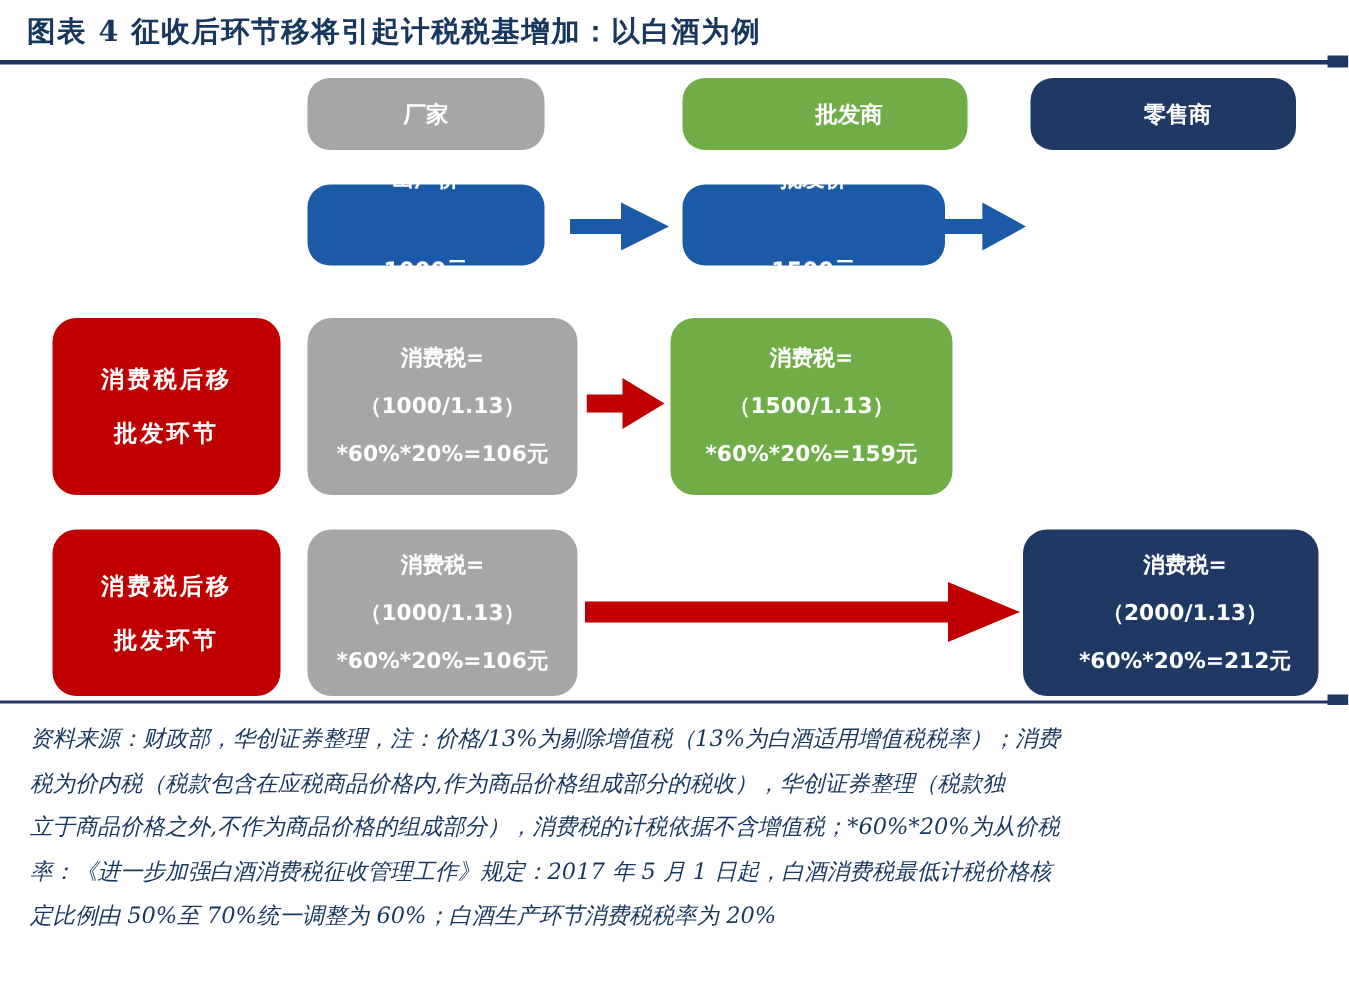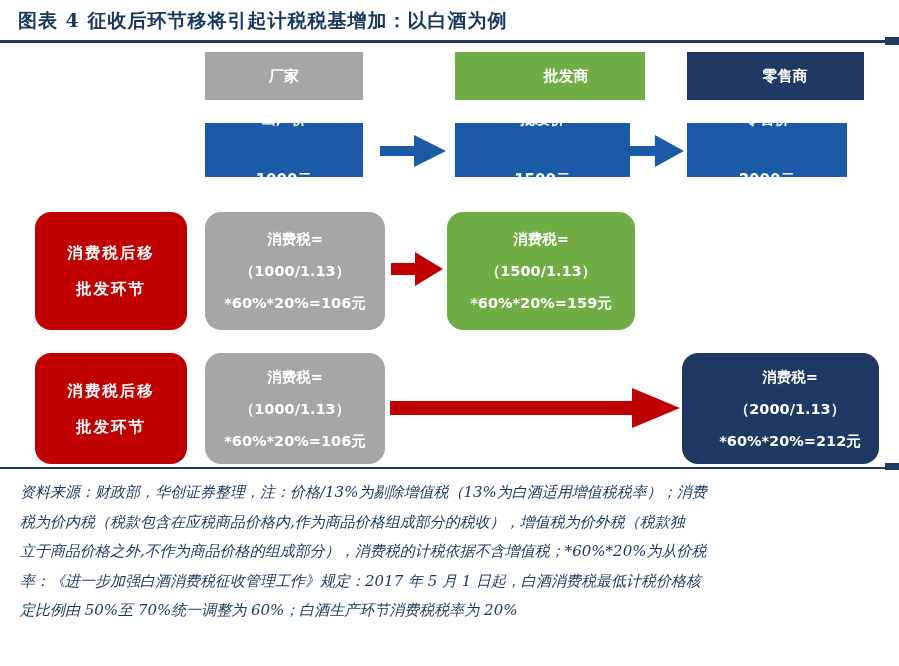--- a/index.html
+++ b/index.html
@@ -19,21 +19,21 @@
   .rule-top    { left:0; top:40px;  width:899px; height:3px; }
   .tick-top    { left:885px; top:37px; width:14px; height:8px; }
   .rule-bottom { left:0; top:467px; width:899px; height:2px; }
   .tick-bottom { left:885px; top:463px; width:14px; height:7px; }
 
   .box {
     position:absolute; display:flex; flex-direction:column;
     align-items:center; justify-content:center; text-align:center;
     color:var(--c-box_text,#FFFFFF); font-weight:bold;
   }
-  .box-sm { border-radius:0;  font-size:15px; }
+  .box-sm { border-radius:15px;  font-size:15px; }
   .box-lg { border-radius:16px; font-size:14.5px; }
 
   .bg-gray  { background:var(--c-gray_box,#A6A6A6); }
   .bg-green { background:var(--c-green_box,#70AD47); }
   .bg-navy  { background:var(--c-navy_box,#1F3864);padding-left:19px; }
   .bg-blue  { background:var(--c-blue_box,#1B5AA6);gap:36px; }
   .bg-red   { background:var(--c-red_box,#C00000); }
 
   .b-factory        { left:205px; top:52px;  width:158px; height:48px; }
   .b-wholesaler     { left:455px; top:52px;  width:158px; height:48px;padding-left:32px; }
@@ -100,24 +100,20 @@
   </div>
   <div class="box box-sm bg-blue two-line b-wholesaleprice">
     <span class="ln">批发价</span>
     <span class="ln">1500元</span>
   </div>
   <div class="arrow arrow-blue a-2">
     <svg viewBox="0 0 66 36" preserveAspectRatio="none" aria-hidden="true">
       <polygon points="0,13 34,13 34,2 66,18 34,34 34,23 0,23" fill="currentColor"></polygon>
     </svg>
   </div>
-  <div class="box box-sm bg-blue two-line b-retailprice">
-    <span class="ln">零售价</span>
-    <span class="ln">2000元</span>
-  </div>
 
   <div class="box box-lg bg-red label-box b-label1">
     <span class="ln">消费税后移</span>
     <span class="ln">批发环节</span>
   </div>
   <div class="box box-lg bg-gray calc-box b-calc1">
     <span class="ln">消费税=</span>
     <span class="ln">（1000/1.13）</span>
     <span class="ln">*60%*20%=106元</span>
   </div>
@@ -150,19 +146,19 @@
     <span class="ln">消费税=</span>
     <span class="ln">（2000/1.13）</span>
     <span class="ln">*60%*20%=212元</span>
   </div>
 
   <div class="rule rule-bottom"></div>
   <div class="rule tick-bottom"></div>
 
   <div class="footnote">
     <div>资料来源：财政部，华创证券整理，注：价格/13%为剔除增值税（13%为白酒适用增值税税率）；消费</div>
-    <div>税为价内税（税款包含在应税商品价格内,作为商品价格组成部分的税收），增值税为价外税（税款独</div>
+    <div>税为价内税（税款包含在应税商品价格内,作为商品价格组成部分的税收），华创证券整理（税款独</div>
     <div>立于商品价格之外,不作为商品价格的组成部分），消费税的计税依据不含增值税；*60%*20%为从价税</div>
     <div>率：《进一步加强白酒消费税征收管理工作》规定：2017 年 5 月 1 日起，白酒消费税最低计税价格核</div>
     <div>定比例由 50%至 70%统一调整为 60%；白酒生产环节消费税税率为 20%</div>
   </div>
 
 </div>
 
 </body></html>

